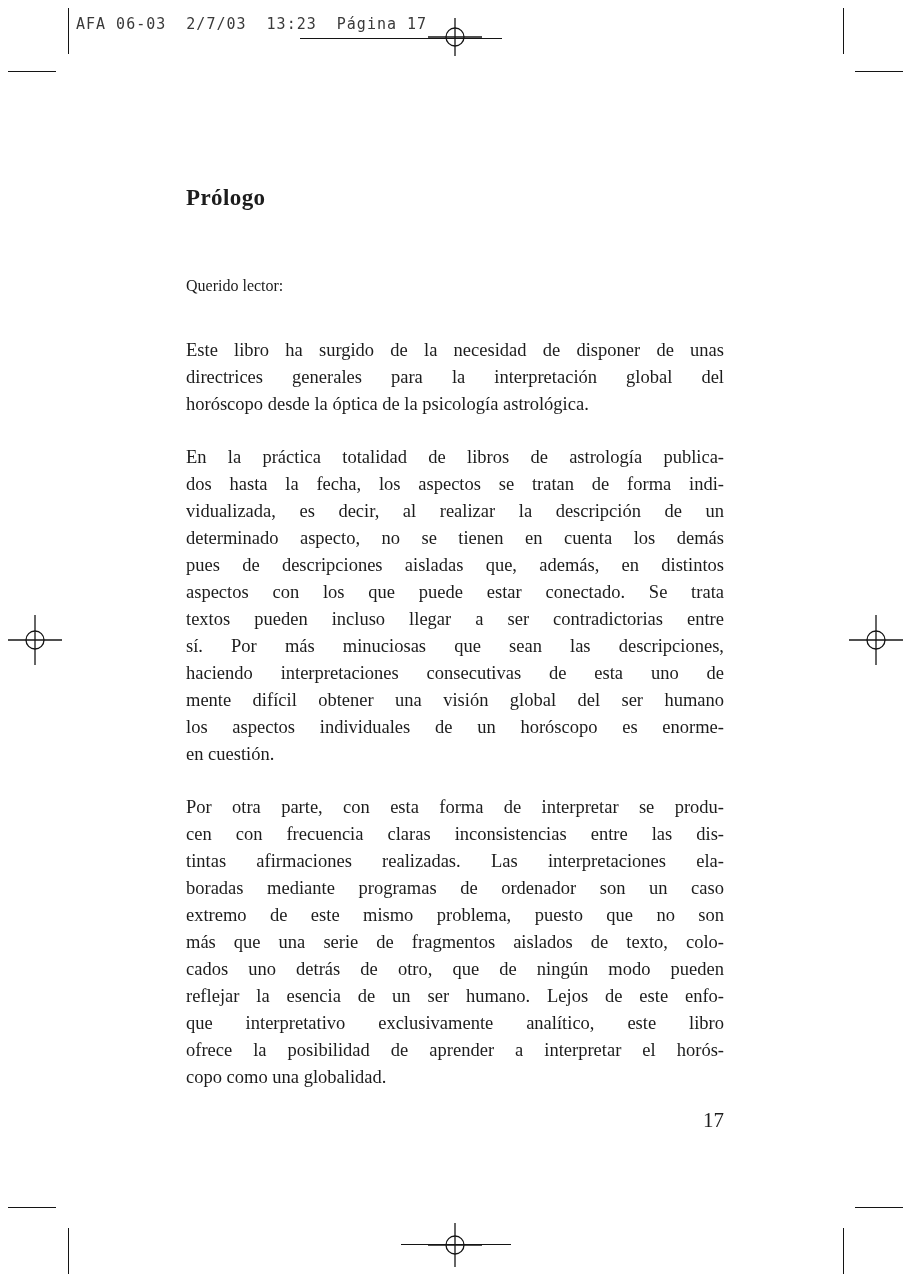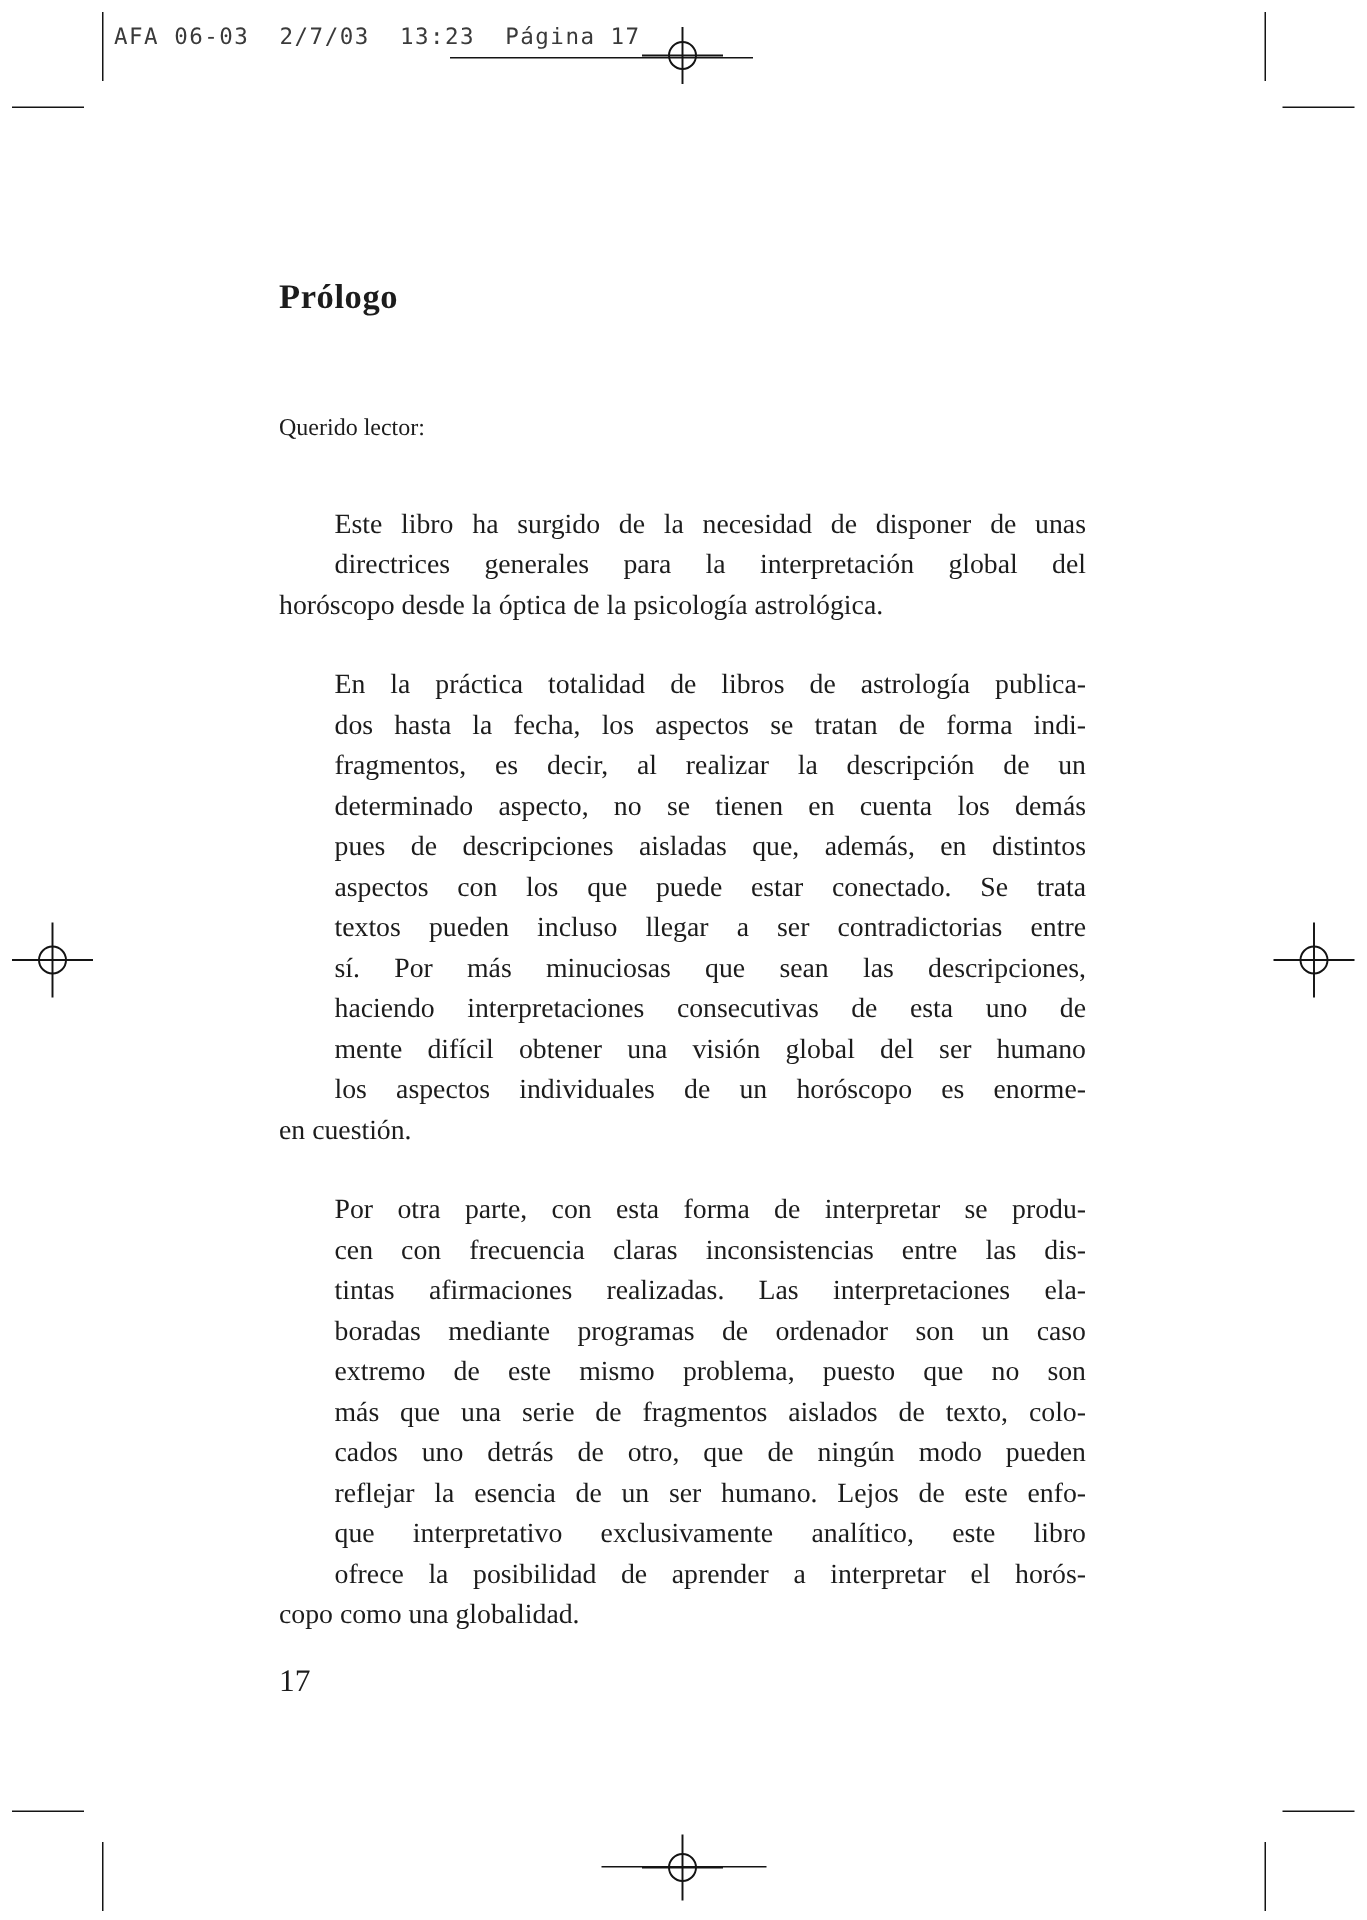--- a/index.html
+++ b/index.html
@@ -38,25 +38,25 @@
   }
   .paragraphs { margin-top:38px; }
   .paragraph { margin-bottom:26px; font-size:18.5px; }
   .paragraph:last-child { margin-bottom:0; }
   .line {
     line-height:27px;
     text-align:justify;
     text-justify:inter-word;
     white-space:normal;
   }
-  .line.just { text-align-last:justify;margin-left:37px; }
+  .line.just { text-align-last:justify; }
 
   .pagenum {
     position:absolute; left:186px; top:1108px; width:538px;
-    text-align:left; font-size:21px; color:#1c1c1c;
+    text-align:right; font-size:21px; color:#1c1c1c;
   }
 </style>
 </head>
 <body>
 
 <div class="mark vline" style="left:68px; top:8px; height:46px"></div>
 
 <div class="mark hline" style="left:300px; top:38px; width:202px"></div>
 
 <div class="mark vline" style="left:843px; top:8px; height:46px"></div>
@@ -100,21 +100,21 @@
   <div class="salutation">Querido lector:</div>
   <div class="paragraphs">
       <div class="paragraph">
         <div class="line just">Este libro ha surgido de la necesidad de disponer de unas</div>
         <div class="line just">directrices generales para la interpretación global del</div>
         <div class="line">horóscopo desde la óptica de la psicología astrológica.</div>
       </div>
       <div class="paragraph">
         <div class="line just">En la práctica totalidad de libros de astrología publica-</div>
         <div class="line just">dos hasta la fecha, los aspectos se tratan de forma indi-</div>
-        <div class="line just">fragmentos, es decir, al realizar la descripción de un</div>
+        <div class="line just">vidualizada, es decir, al realizar la descripción de un</div>
         <div class="line just">determinado aspecto, no se tienen en cuenta los demás</div>
         <div class="line just">pues de descripciones aisladas que, además, en distintos</div>
         <div class="line just">aspectos con los que puede estar conectado. Se trata</div>
         <div class="line just">textos pueden incluso llegar a ser contradictorias entre</div>
         <div class="line just">sí. Por más minuciosas que sean las descripciones,</div>
         <div class="line just">haciendo interpretaciones consecutivas de esta uno de</div>
         <div class="line just">mente difícil obtener una visión global del ser humano</div>
         <div class="line just">los aspectos individuales de un horóscopo es enorme-</div>
         <div class="line">en cuestión.</div>
       </div>

